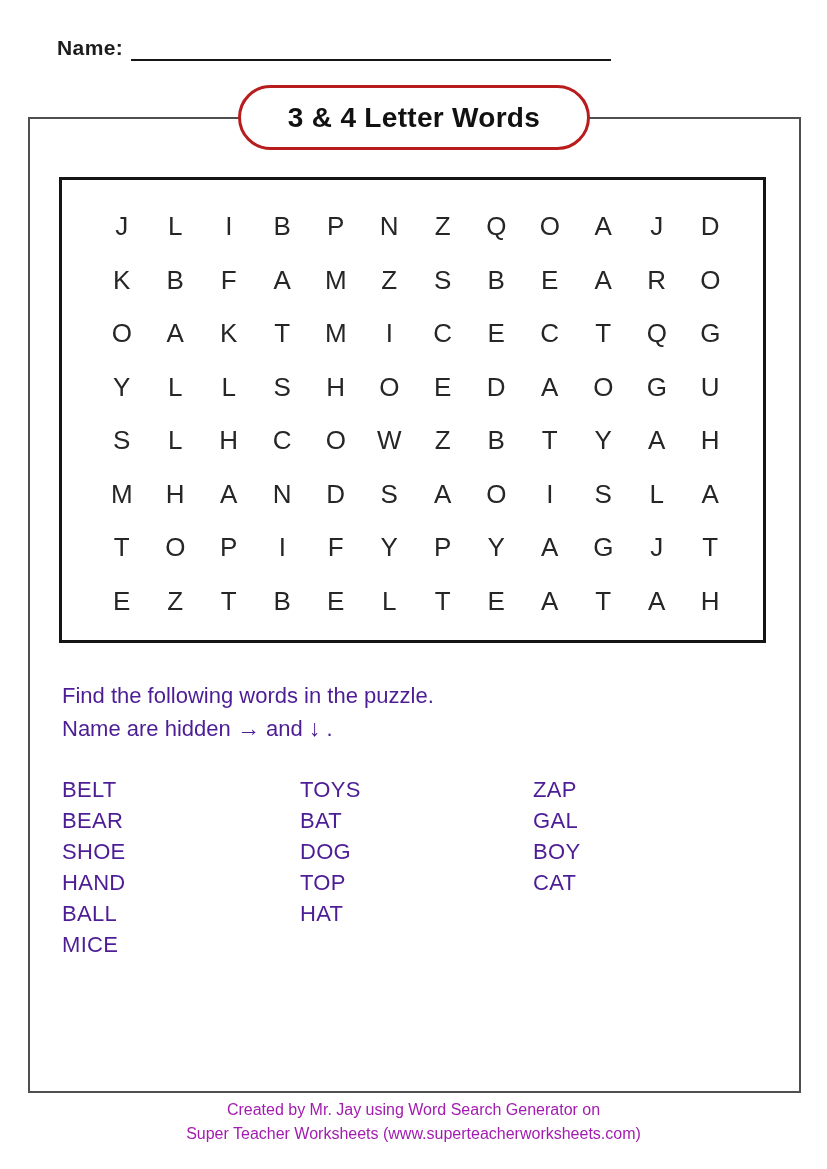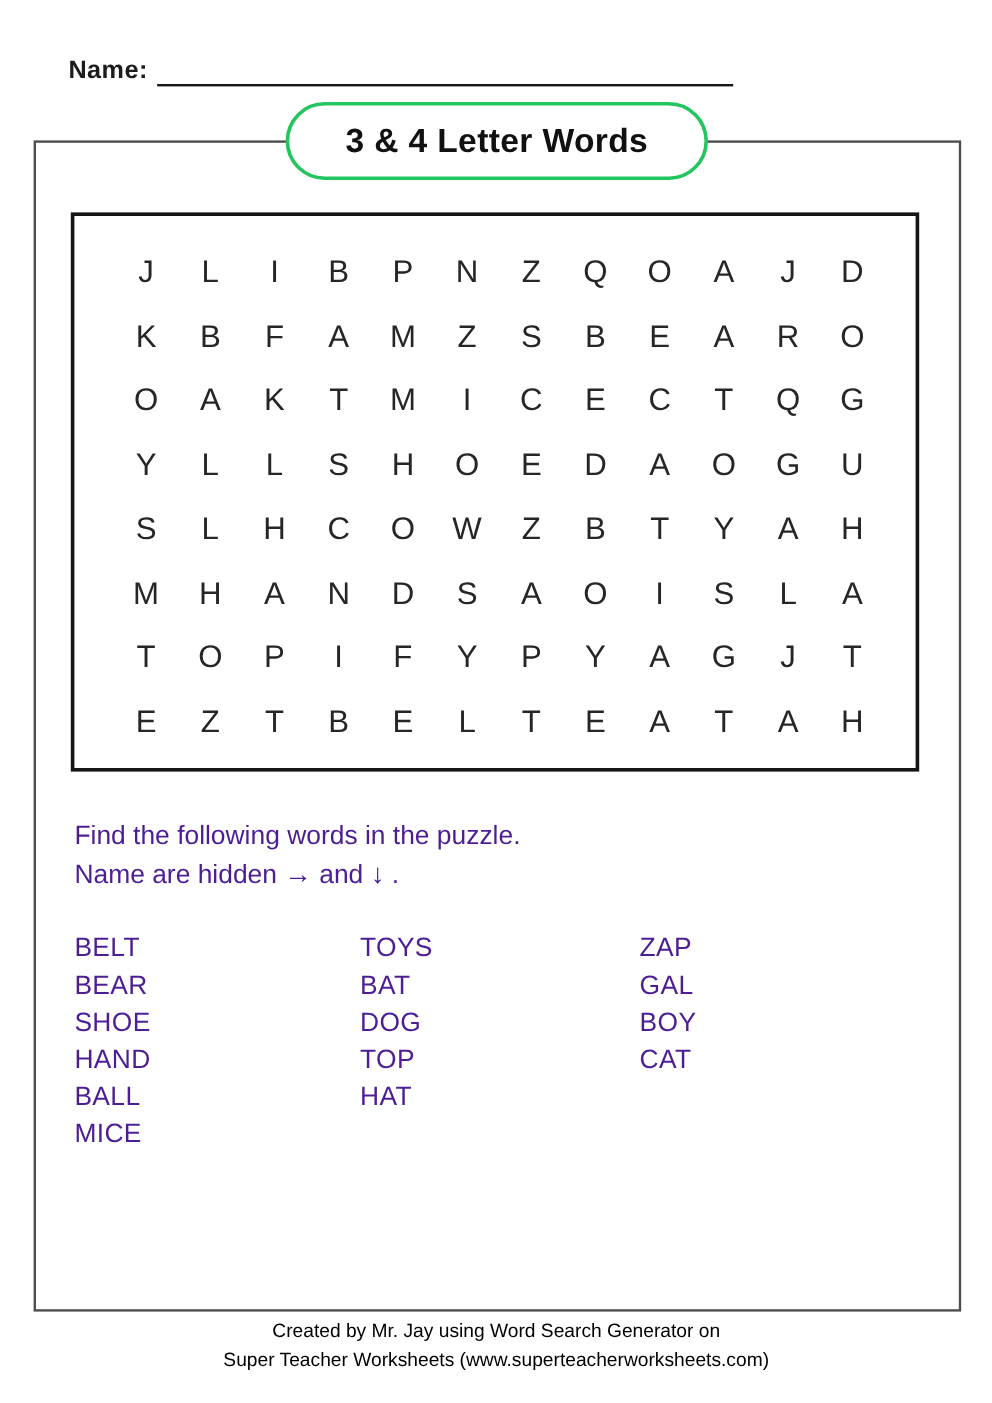--- a/index.html
+++ b/index.html
@@ -12,35 +12,35 @@
   .page{
     position:relative;
     width:827px;height:1169px;
     background:#fff;
     font-family:"Liberation Sans", sans-serif;
     color:var(--text);
     overflow:hidden;
   }
   
   .name-row{
-    position:absolute;left:57px;top:47px;
+    position:absolute;left:57px;top:36px;
     display:flex;align-items:flex-end;
   }
   .name-label{
     font-weight:bold;font-size:21px;letter-spacing:.4px;
     padding-bottom:1px;
   }
   .name-line{
     display:inline-block;width:480px;height:22px;
     border-bottom:2px solid #161616;margin-left:8px;
   }
   
   .title-pill{
     position:absolute;left:238px;top:85px;width:352px;height:65px;
-    background:#fff;border:3px solid #22c55e;border-radius:34px;
+    background:#fff;border:3px solid #b91c1c;border-radius:34px;
     display:flex;align-items:center;justify-content:center;
     z-index:2;
   }
   .title-pill span{
     font-size:28px;font-weight:bold;letter-spacing:.3px;color:#111;
   }
   
   .outer-box{
     position:absolute;left:28px;top:117px;width:773px;height:976px;
     border:2px solid var(--outer-border);
@@ -77,21 +77,21 @@
   .word-col{width:238px;}
   .word-col:nth-child(2){width:233px;}
   .word-col:nth-child(3){width:auto;}
   .word{
     font-size:22px;line-height:31px;color:#4c1d95;
     letter-spacing:.3px;
   }
   
   .footer{
     position:absolute;left:0;right:0;top:1098px;
-    text-align:center;font-size:16px;line-height:24px;color:#000000;
+    text-align:center;font-size:16px;line-height:24px;color:#a21caf;
   }
 </style>
 </head>
 <body>
 
 <div class="page">
 
   <div class="name-row">
     <span class="name-label">Name:</span>
     <span class="name-line"></span>

